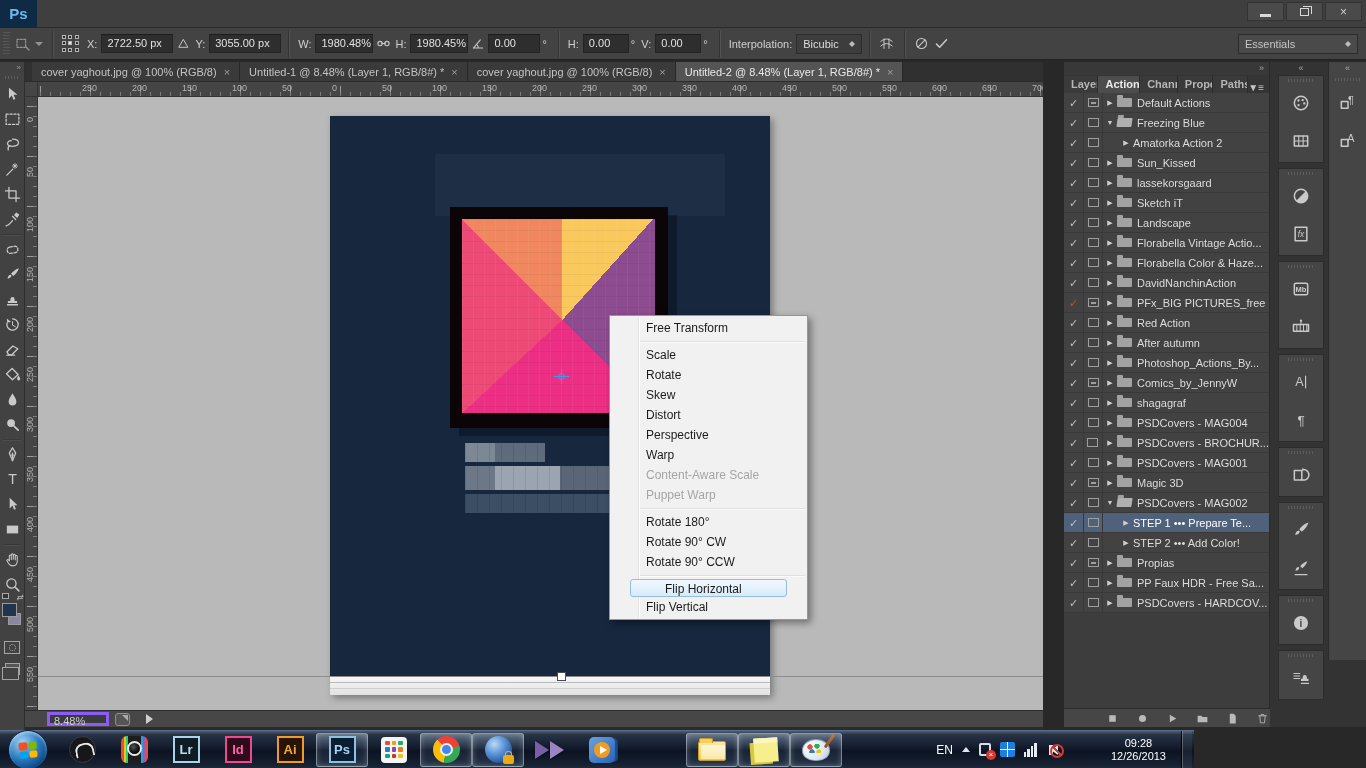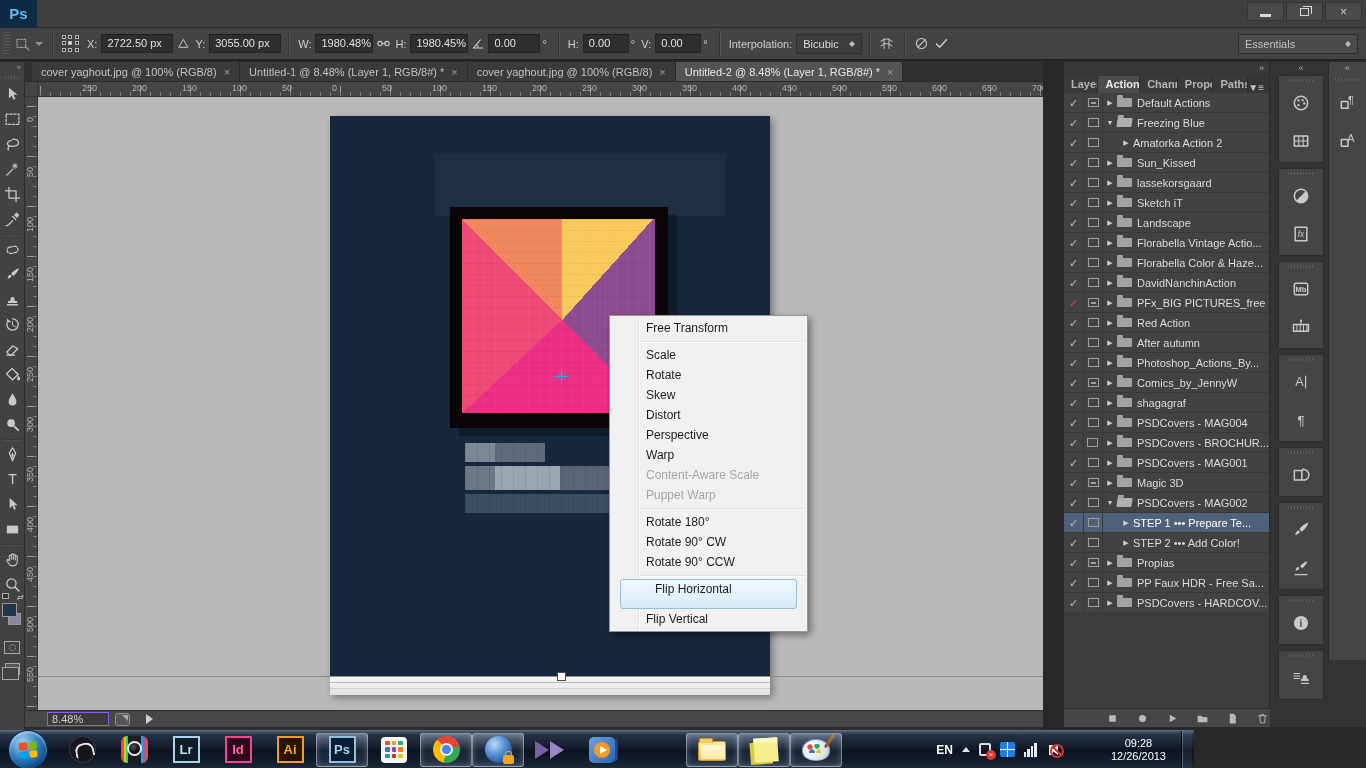--- a/index.html
+++ b/index.html
@@ -89,21 +89,21 @@
     background-size:100% 1px,100% 1px,100% 100%;background-position:0 5px,0 11px,0 0;background-repeat:no-repeat;}
   .transform-line{position:absolute;left:0;top:579px;width:1005px;height:1px;background:#8c8c8c;}
   .transform-handle{position:absolute;left:519px;top:575px;width:9px;height:9px;background:#fff;border:1px solid #4a4a4a;}
   .refpoint{position:absolute;left:516px;top:272px;width:15px;height:15px;}
   .refpoint i{position:absolute;left:4px;top:4px;width:7px;height:7px;border:1.5px solid #3f9be8;border-radius:50%;}
   .refpoint:before,.refpoint:after{content:"";position:absolute;background:#3f9be8;}
   .refpoint:before{left:7px;top:0;width:1px;height:15px;}
   .refpoint:after{left:0;top:7px;width:15px;height:1px;}
 
   .statusbar{position:absolute;left:25px;top:710px;width:1018px;height:17px;background:#474747;border-top:1px solid #2d2d2d;display:flex;align-items:center;font-size:11px;color:#cfcfcf;}
-  .zoom-box{margin-left:22px;width:62px;height:14px;background:#3b3b3b;border:1px solid #8b5cf6;padding:0 4px;line-height:12px;}
+  .zoom-box{margin-left:22px;width:62px;height:14px;background:#3b3b3b;border:3px solid #8b5cf6;padding:0 4px;line-height:12px;}
   .sb-icon{width:15px;height:13px;border:1px solid #8f8f8f;border-radius:3px;margin:0 6px;position:relative;background:#555;}
   .sb-icon:before{content:"";position:absolute;right:1px;top:1px;border:3px solid transparent;border-top-color:#aaa;border-right-color:#aaa;}
   .doc-box{width:440px;height:15px;background:#3f3f3f;border:1px solid #2c2c2c;text-align:center;line-height:13px;}
   .sb-arrow{width:0;height:0;border:5px solid transparent;border-left:7px solid #cfcfcf;margin-left:10px;}
 
   
   .dock{position:absolute;left:1064px;top:62px;width:302px;height:665px;background:#333;}
   .actions-panel{position:absolute;left:0;top:0;width:206px;height:665px;background:#3d3d3d;border-right:1px solid #2a2a2a;}
   .ap-topstrip{height:13px;background:#383838;color:#a9a9a9;font-size:9px;text-align:right;padding:1px 5px 0 0;}
   .ap-tabs{height:18px;display:flex;background:#353535;align-items:flex-end;}
@@ -133,21 +133,21 @@
   .icon-group{background:#454545;border:1px solid #2c2c2c;margin:0 2px 5px 2px;padding-bottom:2px;}
   .icol2 .icon-group{border:none;margin:0;}
   .ig-grip{width:26px;height:3px;margin:3px auto 2px;background:repeating-linear-gradient(90deg,#5e5e5e 0 1px,transparent 1px 3px);}
   .icon-cell{height:38px;display:flex;align-items:center;justify-content:center;}
 
   
   .ctxmenu{position:absolute;left:609px;top:315px;width:199px;background:#f1f1f1;border:1px solid #979797;box-shadow:3px 3px 7px rgba(0,0,0,.4);padding:2px 0;z-index:50;}
   .ctxmenu:before{content:"";position:absolute;left:28px;top:2px;bottom:2px;width:1px;background:#e2e2e2;box-shadow:1px 0 0 #fff;}
   .cm-item{position:relative;height:20px;line-height:20px;padding-left:36px;font-size:12px;color:#1b1b1b;white-space:nowrap;}
   .cm-item.disabled{color:#a5a5a5;}
-  .cm-item.hl{background:linear-gradient(#f2f8fd,#d7eafa);border:1px solid #94bdde;border-radius:3px;margin:0 10px;padding-left:34px;height:30px;line-height:18px;}
+  .cm-item.hl{background:linear-gradient(#f2f8fd,#d7eafa);border:1px solid #94bdde;border-radius:3px;margin:0 20px;padding-left:34px;height:18px;line-height:18px;}
   .cm-sep{height:1px;background:#e0e0e0;box-shadow:0 1px 0 #fbfbfb;margin:3px 2px 3px 30px;}
 
   
   .taskbar{position:absolute;left:0;top:730px;width:1194px;height:38px;display:flex;align-items:center;
     background:linear-gradient(180deg,#4e5e78 0,#273246 10%,#121b2b 46%,#0b1322 54%,#16202f 88%,#1d2839 100%);
     border-top:1px solid #5a6b85;}
   .orb{width:40px;height:40px;border-radius:50%;margin:0 8px 0 8px;position:relative;flex:none;
     background:radial-gradient(circle at 35% 30%,#9fd3f7 0,#2f7cc0 45%,#0d4a86 75%,#062b52 100%);
     border:1px solid #06233f;box-shadow:inset 0 2px 3px rgba(255,255,255,.5);}
   .flag{position:absolute;left:10px;top:11px;width:18px;height:16px;display:grid;grid-template-columns:1fr 1fr;grid-template-rows:1fr 1fr;gap:1px;transform:rotate(-6deg);}
@@ -182,21 +182,21 @@
   .ic-folder:before{content:"";position:absolute;left:0;top:-4px;width:12px;height:4px;background:#f3d05e;border:1px solid #c99b2e;border-bottom:none;border-radius:2px 2px 0 0;}
   .ic-folder:after{content:"";position:absolute;left:2px;top:3px;width:24px;height:14px;background:linear-gradient(#fdf6d8,#f9e9a6);border-radius:1px;}
   .ic-notes{width:24px;height:24px;background:#f7ef8e;box-shadow:-5px 3px 0 -1px #d9c93f;transform:rotate(-4deg);margin-left:4px;}
   .ic-notes i{display:block;width:100%;height:5px;background:#fbf6bb;}
   .ic-paint{width:28px;height:22px;border-radius:50% 50% 45% 45%;background:radial-gradient(circle at 30% 35%,#fdfdfd 0,#dfe7ee 60%,#b9c7d4 100%);position:relative;border:1px solid #8ba0b5;}
   .ic-paint:before{content:"";position:absolute;left:4px;top:4px;width:14px;height:9px;
     background:radial-gradient(circle 3px at 3px 3px,#e74c3c 0 2.4px,transparent 3px),radial-gradient(circle 3px at 10px 2px,#27ae60 0 2.4px,transparent 3px),radial-gradient(circle 3px at 5px 8px,#2980b9 0 2.4px,transparent 3px),radial-gradient(circle 3px at 12px 8px,#f1c40f 0 2.4px,transparent 3px);}
   .ic-paint i{position:absolute;right:-2px;top:-7px;width:3px;height:16px;background:linear-gradient(#c77b3f,#8a4f1d);transform:rotate(35deg);border-radius:2px;}
 
   .tray{margin-left:auto;display:flex;align-items:center;gap:9px;color:#fff;padding-right:2px;height:100%;}
-  .tray-lang{font-size:12px;font-weight:bold;}
+  .tray-lang{font-size:12px;}
   .tray-up{width:0;height:0;border:4px solid transparent;border-bottom:5px solid #dfe6ee;margin-top:-4px;}
   .ti{position:relative;display:flex;align-items:flex-end;}
   .ti-devx{width:12px;height:13px;border:2px solid #d9dee5;border-radius:2px;}
   .ti-devx:after{content:"×";position:absolute;right:-5px;bottom:-4px;width:10px;height:10px;background:#d63a2f;border-radius:50%;color:#fff;font-size:8px;line-height:10px;text-align:center;}
   .ti-grid{width:15px;height:15px;background:#1e7fe0;border-radius:2px;
     background-image:linear-gradient(#fff,#fff),linear-gradient(#fff,#fff);background-size:1px 100%,100% 1px;background-position:7px 0,0 7px;background-repeat:no-repeat;}
   .ti-signal{display:flex;align-items:flex-end;gap:1px;}
   .ti-signal i{width:2.5px;background:#e7ebf0;}
   .ti-mute{width:0;height:0;border:5px solid transparent;border-right:7px solid #e7ebf0;position:relative;}
   .ti-mute:before{content:"";position:absolute;left:-2px;top:-5px;width:4px;height:10px;background:#e7ebf0;}

